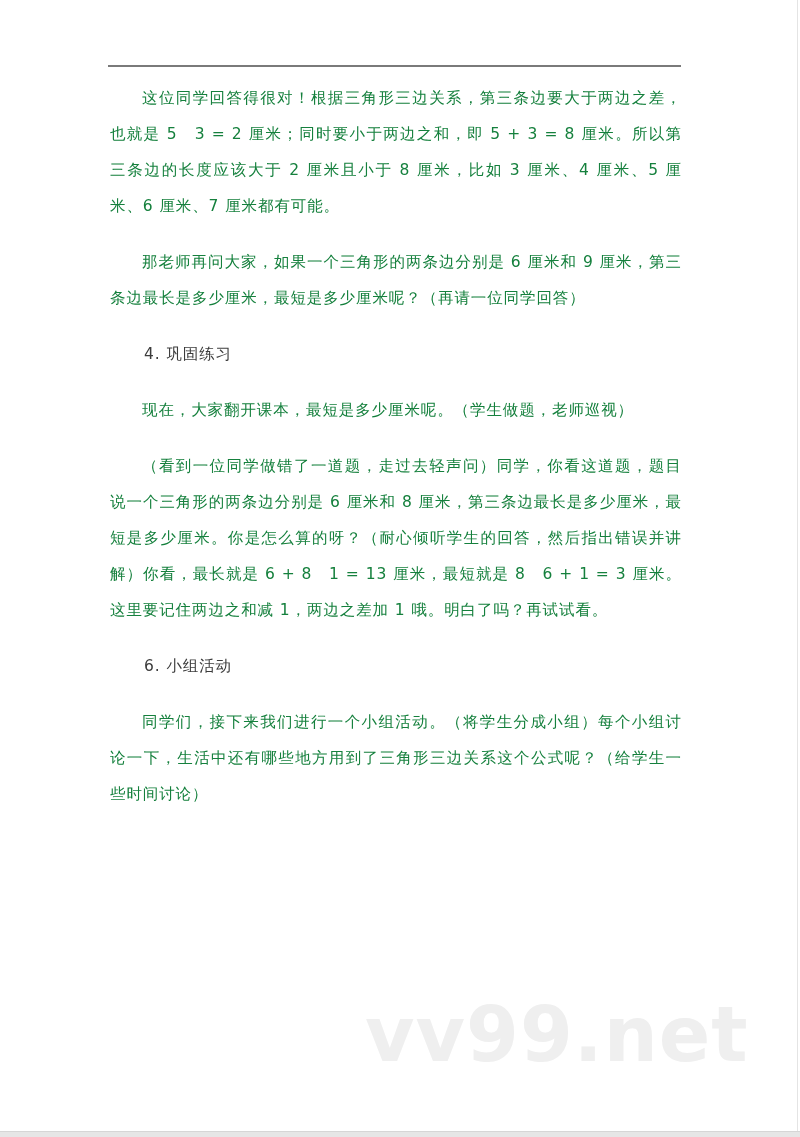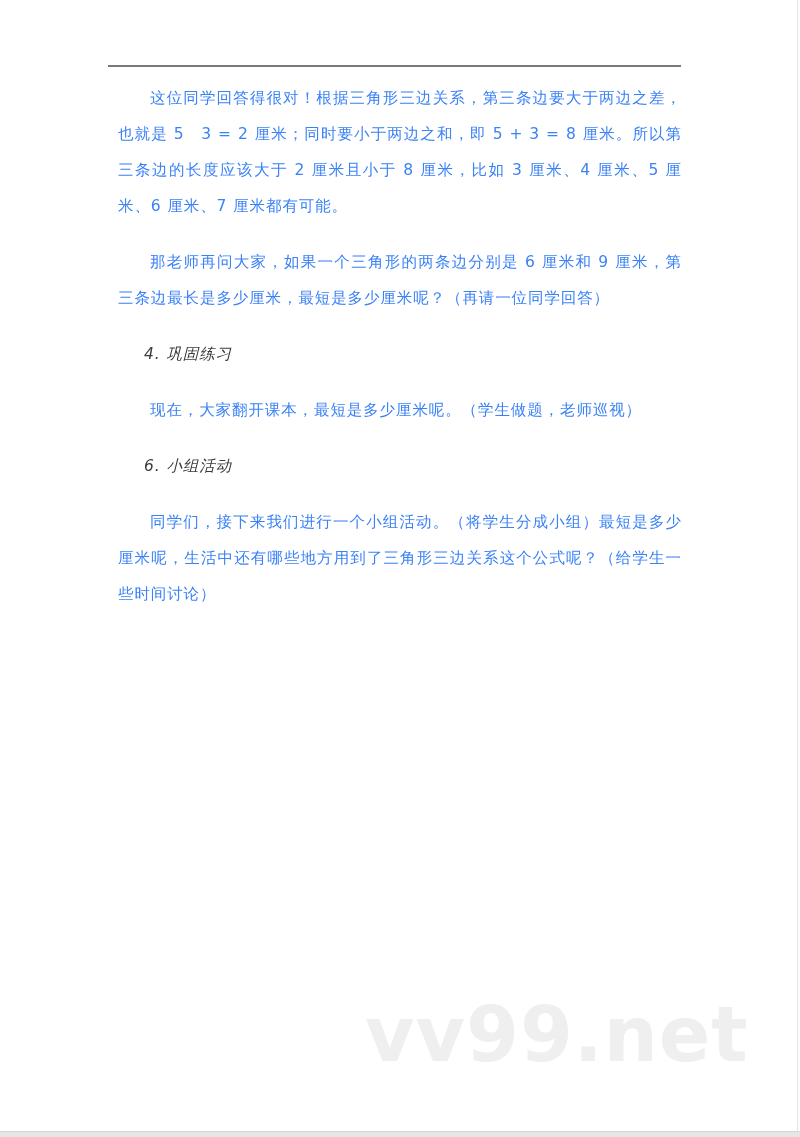--- a/index.html
+++ b/index.html
@@ -42,32 +42,31 @@
       position: absolute;
       left: 110px;
       top: 80px;
       width: 572px;
     }
     .para {
       font-size: 15.5px;
       line-height: 36px;
       letter-spacing: 0.9px;
       text-indent: 32px;
-      margin: 0 0 20px 8px;
+      margin: 0 0 20px 0;
       text-align: justify;
-      color: #3b82f6;
+      color: #15803d;
     }
     .heading {
       font-size: 15.5px;
       line-height: 36px;
       letter-spacing: 0.9px;
       padding-left: 34px;
       margin: 0 0 20px 0;
       color: #3c3c3c;
-      font-style: italic;
     }
     .watermark {
       position: absolute;
       left: 365px;
       top: 990px;
       font-family: "DejaVu Sans", sans-serif;
       font-weight: bold;
       font-size: 76px;
       letter-spacing: 1px;
       color: #efefef;
@@ -78,19 +77,20 @@
 <body>
 
 <div class="page">
   <div class="header-rule"></div>
 
   <div class="content">
     <p class="para">这位同学回答得很对！根据三角形三边关系，第三条边要大于两边之差，也就是 5　3 = 2 厘米；同时要小于两边之和，即 5 + 3 = 8 厘米。所以第三条边的长度应该大于 2 厘米且小于 8 厘米，比如 3 厘米、4 厘米、5 厘米、6 厘米、7 厘米都有可能。</p>
     <p class="para">那老师再问大家，如果一个三角形的两条边分别是 6 厘米和 9 厘米，第三条边最长是多少厘米，最短是多少厘米呢？（再请一位同学回答）</p>
     <p class="heading">4. 巩固练习</p>
     <p class="para">现在，大家翻开课本，最短是多少厘米呢。（学生做题，老师巡视）</p>
+    <p class="para">（看到一位同学做错了一道题，走过去轻声问）同学，你看这道题，题目说一个三角形的两条边分别是 6 厘米和 8 厘米，第三条边最长是多少厘米，最短是多少厘米。你是怎么算的呀？（耐心倾听学生的回答，然后指出错误并讲解）你看，最长就是 6 + 8　1 = 13 厘米，最短就是 8　6 + 1 = 3 厘米。这里要记住两边之和减 1，两边之差加 1 哦。明白了吗？再试试看。</p>
     <p class="heading">6. 小组活动</p>
-    <p class="para">同学们，接下来我们进行一个小组活动。（将学生分成小组）最短是多少厘米呢，生活中还有哪些地方用到了三角形三边关系这个公式呢？（给学生一些时间讨论）</p>
+    <p class="para">同学们，接下来我们进行一个小组活动。（将学生分成小组）每个小组讨论一下，生活中还有哪些地方用到了三角形三边关系这个公式呢？（给学生一些时间讨论）</p>
   </div>
 
   <div class="watermark">vv99.net</div>
 </div>
 <div class="bottom-strip"></div>
 
 </body></html>

